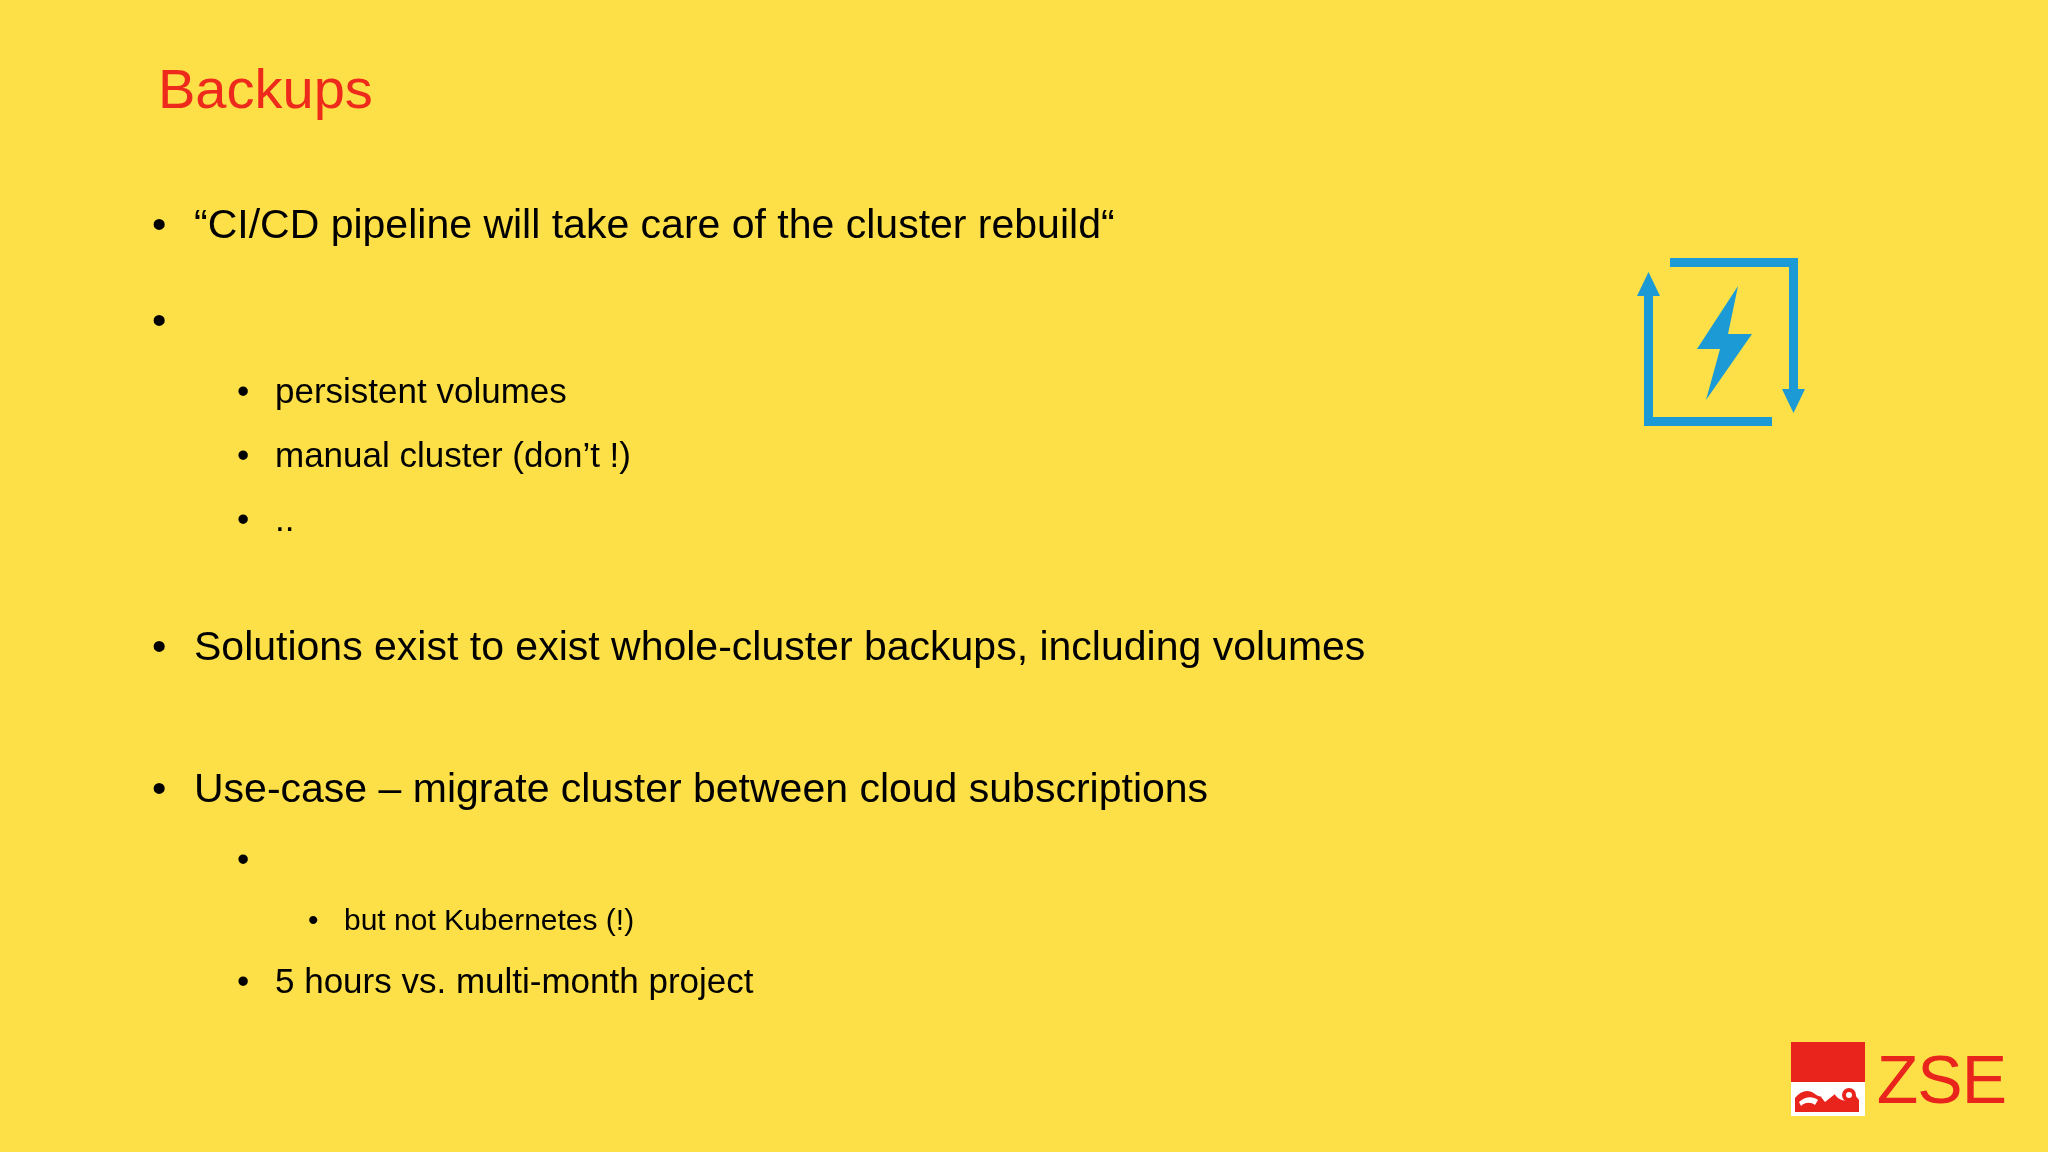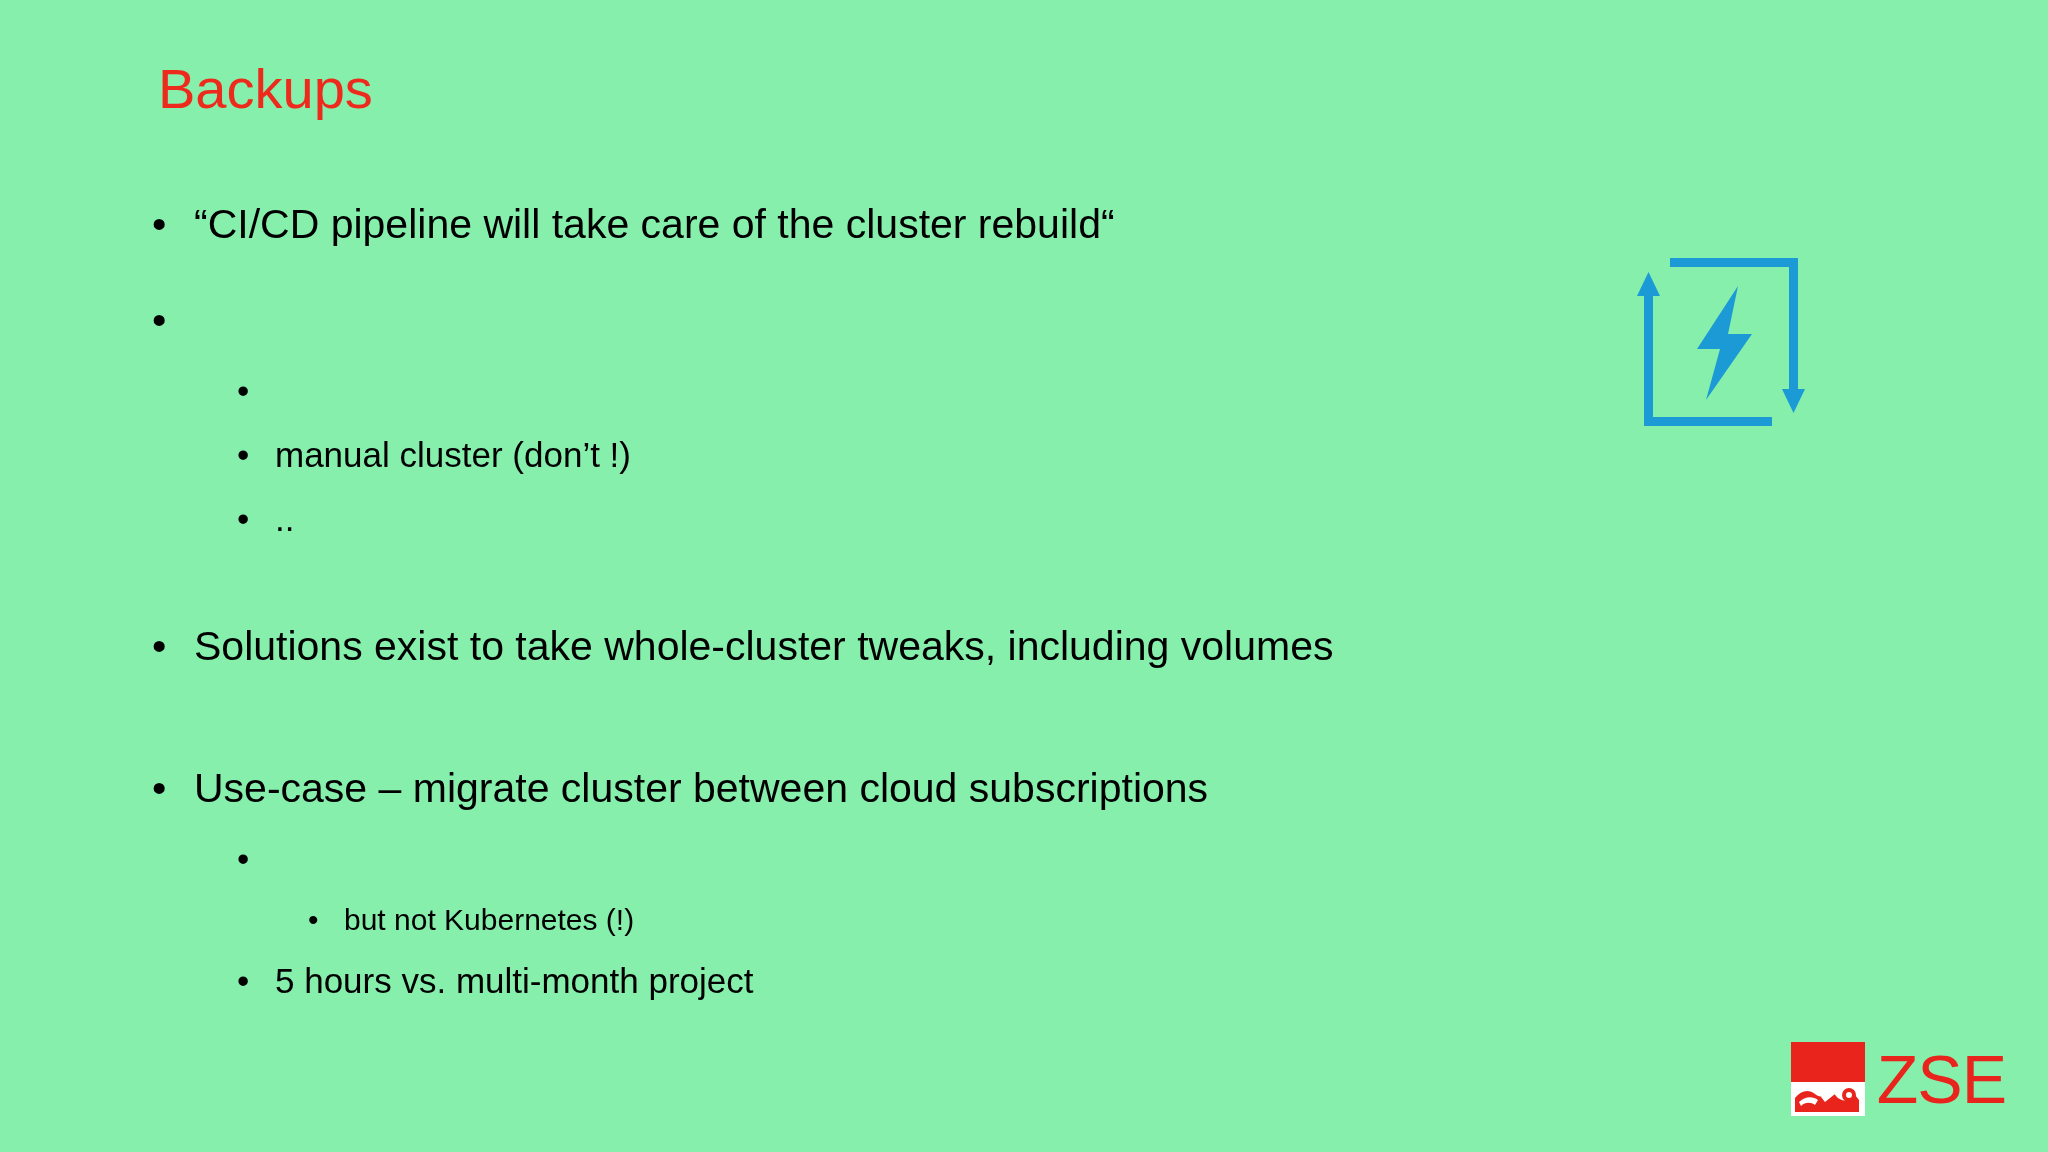--- a/index.html
+++ b/index.html
@@ -12,21 +12,21 @@
     height: 1152px;
     position: relative;
     overflow: hidden;
     font-family: "Liberation Sans", sans-serif;
     -webkit-font-smoothing: antialiased;
   }
 
   .slide {
     position: absolute;
     inset: 0;
-    background: #86efac;
+    background: #fde047;
   }
 
   
   .slide-title {
     position: absolute;
     left: 158px;
     top: 58px;
     font-size: 56px;
     line-height: 1.1;
     color: #ed2a1c;
@@ -139,37 +139,38 @@
     </div>
 
     <div class="spacer-sm"></div>
 
     <div class="bullet-row lvl1">
       <span class="bullet-mark">•</span>
     </div>
 
     <div class="bullet-row lvl2">
       <span class="bullet-mark">•</span>
+      <span class="bullet-text">persistent volumes</span>
     </div>
 
     <div class="bullet-row lvl2">
       <span class="bullet-mark">•</span>
       <span class="bullet-text">manual cluster (don’t !)</span>
     </div>
 
     <div class="bullet-row lvl2">
       <span class="bullet-mark">•</span>
       <span class="bullet-text">..</span>
     </div>
 
     <div class="spacer-md"></div>
 
     <div class="bullet-row lvl1">
       <span class="bullet-mark">•</span>
-      <span class="bullet-text">Solutions exist to take whole-cluster tweaks, including volumes</span>
+      <span class="bullet-text">Solutions exist to exist whole-cluster backups, including volumes</span>
     </div>
 
     <div class="spacer-lg"></div>
 
     <div class="bullet-row lvl1">
       <span class="bullet-mark">•</span>
       <span class="bullet-text">Use-case – migrate cluster between cloud subscriptions</span>
     </div>
 
     <div class="bullet-row lvl2">

